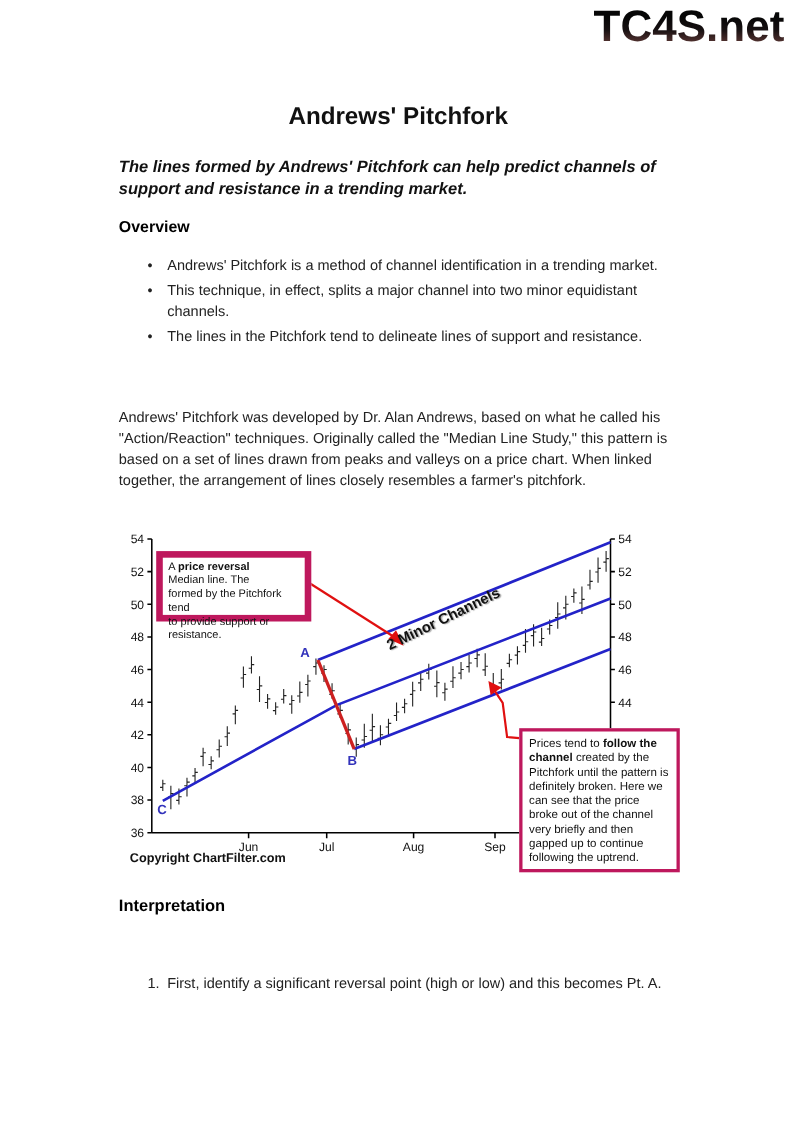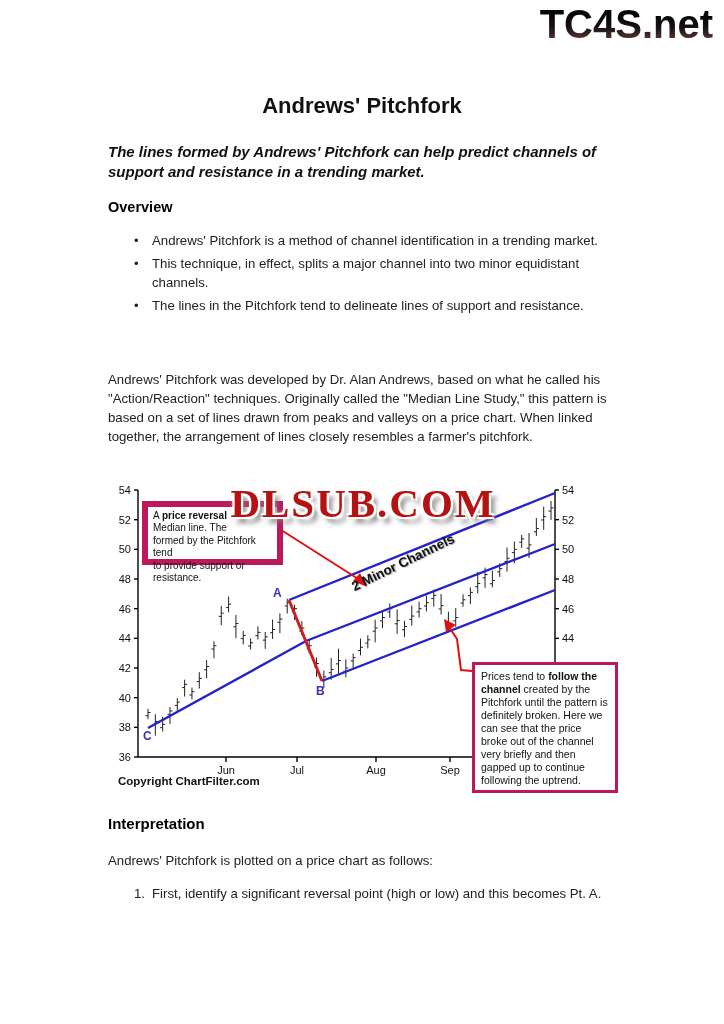--- a/index.html
+++ b/index.html
@@ -332,27 +332,25 @@
       <div>Median line.  The</div>
       <div>formed by the Pitchfork tend</div>
       <div>to provide support or</div>
       <div>resistance.</div>
     </div>
 
     <div class="callout callout-right">
       <span>Prices tend to </span><b>follow the channel</b><span> created by the Pitchfork until the pattern is definitely broken.  Here we can see that the price broke out of the channel very briefly and then gapped up to continue following the uptrend.</span>
     </div>
 
-    <div class="watermark">DLSUB.COM</div>
 
     <div class="chart-copyright">Copyright ChartFilter.com</div>
   </div>
 
   <div class="h2" style="top:815px;font-size:15px;">Interpretation</div>
-  <div class="interp-lead body-text">Andrews' Pitchfork is plotted on a price chart as follows:</div>
 
   <div class="steps body-text">
     <div class="step-row">
       <span class="step-num">1.</span>
       <span>First, identify a significant reversal point (high or low) and this becomes Pt. A.</span>
     </div>
   </div>
 
 
 </div>

